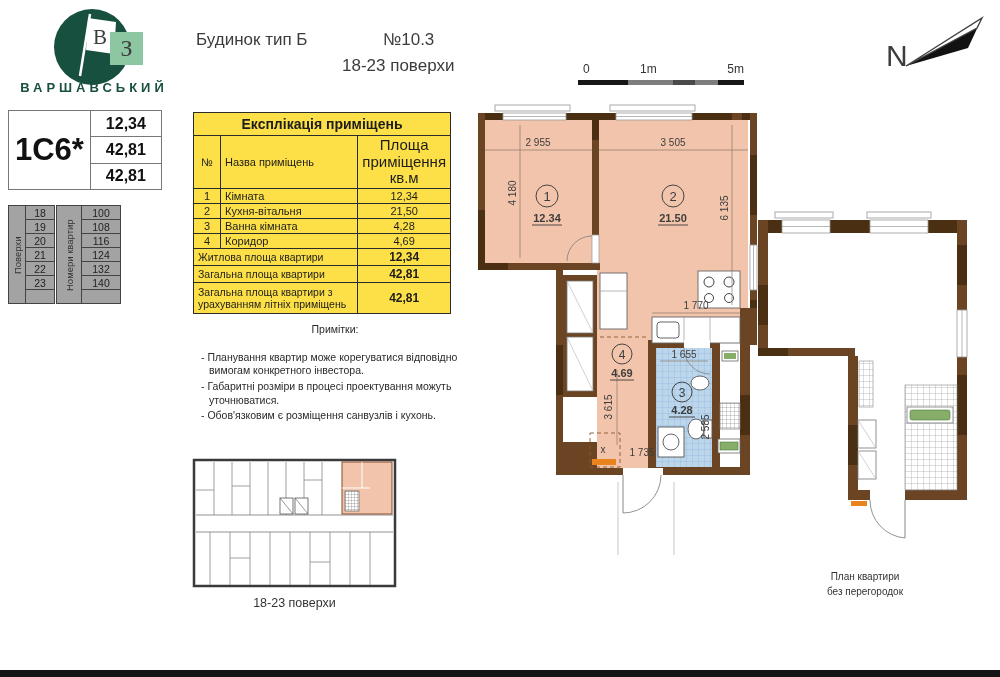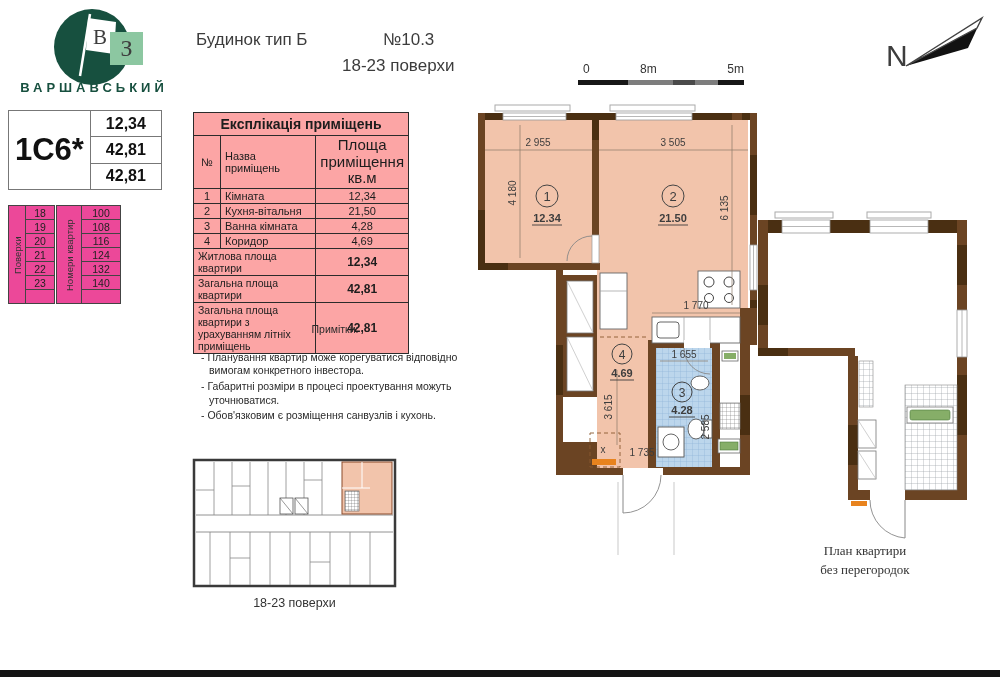--- a/index.html
+++ b/index.html
@@ -14,27 +14,27 @@
   
   .card{position:absolute;left:8px;top:110px;width:152px;height:78px;border:1px solid #777;
         display:flex;background:#fff;}
   .card-code{flex:1.15;display:flex;align-items:center;justify-content:center;
         font-size:31px;font-weight:bold;color:#111;border-right:1px solid #777;}
   .card-vals{flex:1;display:flex;flex-direction:column;}
   .card-vals div{flex:1;display:flex;align-items:center;justify-content:center;
         font-size:16px;font-weight:bold;color:#111;}
   .card-vals div + div{border-top:1px solid #777;}
   
-  .mini-table{position:absolute;border-collapse:collapse;font-size:10.5px;background:#ec4899;}
+  .mini-table{position:absolute;border-collapse:collapse;font-size:10.5px;background:#a3a3a3;}
   .mini-table td{border:1px solid #444;text-align:center;padding:0 2px;height:13px;min-width:24px;color:#222;}
   .mini-table .vlabel{writing-mode:vertical-rl;transform:rotate(180deg);font-size:9.5px;
         min-width:12px;padding:2px 1px;color:#333;}
   
-  .exp{position:absolute;left:193px;top:112px;width:216px;border-collapse:collapse;
-       font-size:11px;background:#fca5a5;}
+  .exp{position:absolute;left:193px;top:112px;width:258px;border-collapse:collapse;
+       font-size:11px;background:#fde047;}
   .exp td{border:1px solid #2b2b2b;padding:1px 4px;color:#1d1d1d;}
   .exp .ttl{text-align:center;font-size:14px;font-weight:600;height:20px;}
   .exp .hc{text-align:center;font-size:15px;line-height:1.1;}
   .exp .num{text-align:center;width:18px;}
   .exp .area{text-align:center;width:82px;}
   .exp .sum-label{font-size:10.5px;}
   .exp .sum-val{text-align:center;font-weight:bold;font-size:12px;}
   
   .notes{position:absolute;left:201px;top:323px;width:268px;font-size:10.5px;
          line-height:1.3;color:#2a2a2a;}
@@ -42,22 +42,22 @@
   .notes .ni{padding-left:8px;text-indent:-8px;margin-bottom:2px;}
   
   .scale{position:absolute;left:578px;top:62px;width:166px;height:28px;font-size:12px;color:#333;}
   .scale .lab0{position:absolute;left:5px;top:0;}
   .scale .lab2{position:absolute;left:62px;top:0;}
   .scale .lab5{position:absolute;right:0;top:0;}
   .scale .bar{position:absolute;left:0;top:18px;width:166px;height:5px;display:flex;}
   
   .mini-cap{position:absolute;left:192px;top:596px;width:205px;text-align:center;
             font-size:12.5px;color:#333;}
-  .rp-cap{position:absolute;left:775px;top:542px;width:180px;text-align:center;
-          font-size:13px;line-height:1.45;color:#333;font-family:Liberation Serif, serif;}
+  .rp-cap{position:absolute;left:775px;top:570px;width:180px;text-align:center;
+          font-size:10px;line-height:1.45;color:#333;}
   .bottom-bar{position:absolute;left:0;top:670px;width:1000px;height:7px;background:#141414;}
   svg{font-family:"Liberation Sans",sans-serif;}
   svg text{fill:#3d3d3d;}
 </style>
 </head>
 <body>
 
 <div class="page">
 
   <svg class="abs" style="left:30px;top:4px" width="130" height="86" viewBox="0 0 130 86">
@@ -190,21 +190,21 @@
   </div>
 
   <svg class="abs" style="left:878px;top:6px" width="115" height="66" viewBox="0 0 115 66">
     <polygon points="28,60 104,12 90,42" fill="#121212"></polygon>
     <polygon points="28,60 104,12 99,22" fill="#ffffff" stroke="#444" stroke-width="1.4"></polygon>
     <text x="8" y="60" font-size="30" fill="#111">N</text>
   </svg>
 
   <div class="scale">
     <span class="lab0">0</span>
-    <span class="lab2">8m</span>
+    <span class="lab2">1m</span>
     <span class="lab5">5m</span>
     <div class="bar">
       <div style="width:50px;background:#171717"></div>
       <div style="width:45px;background:#7d7d7d"></div>
       <div style="width:22px;background:#4a4a4a"></div>
       <div style="width:23px;background:#7d7d7d"></div>
       <div style="width:26px;background:#171717"></div>
     </div>
   </div>
 

